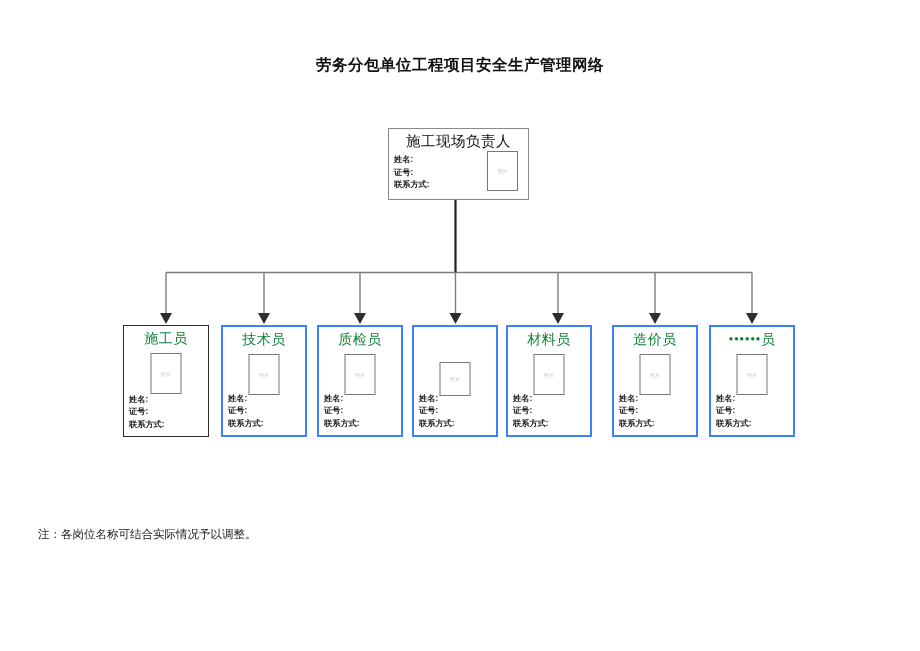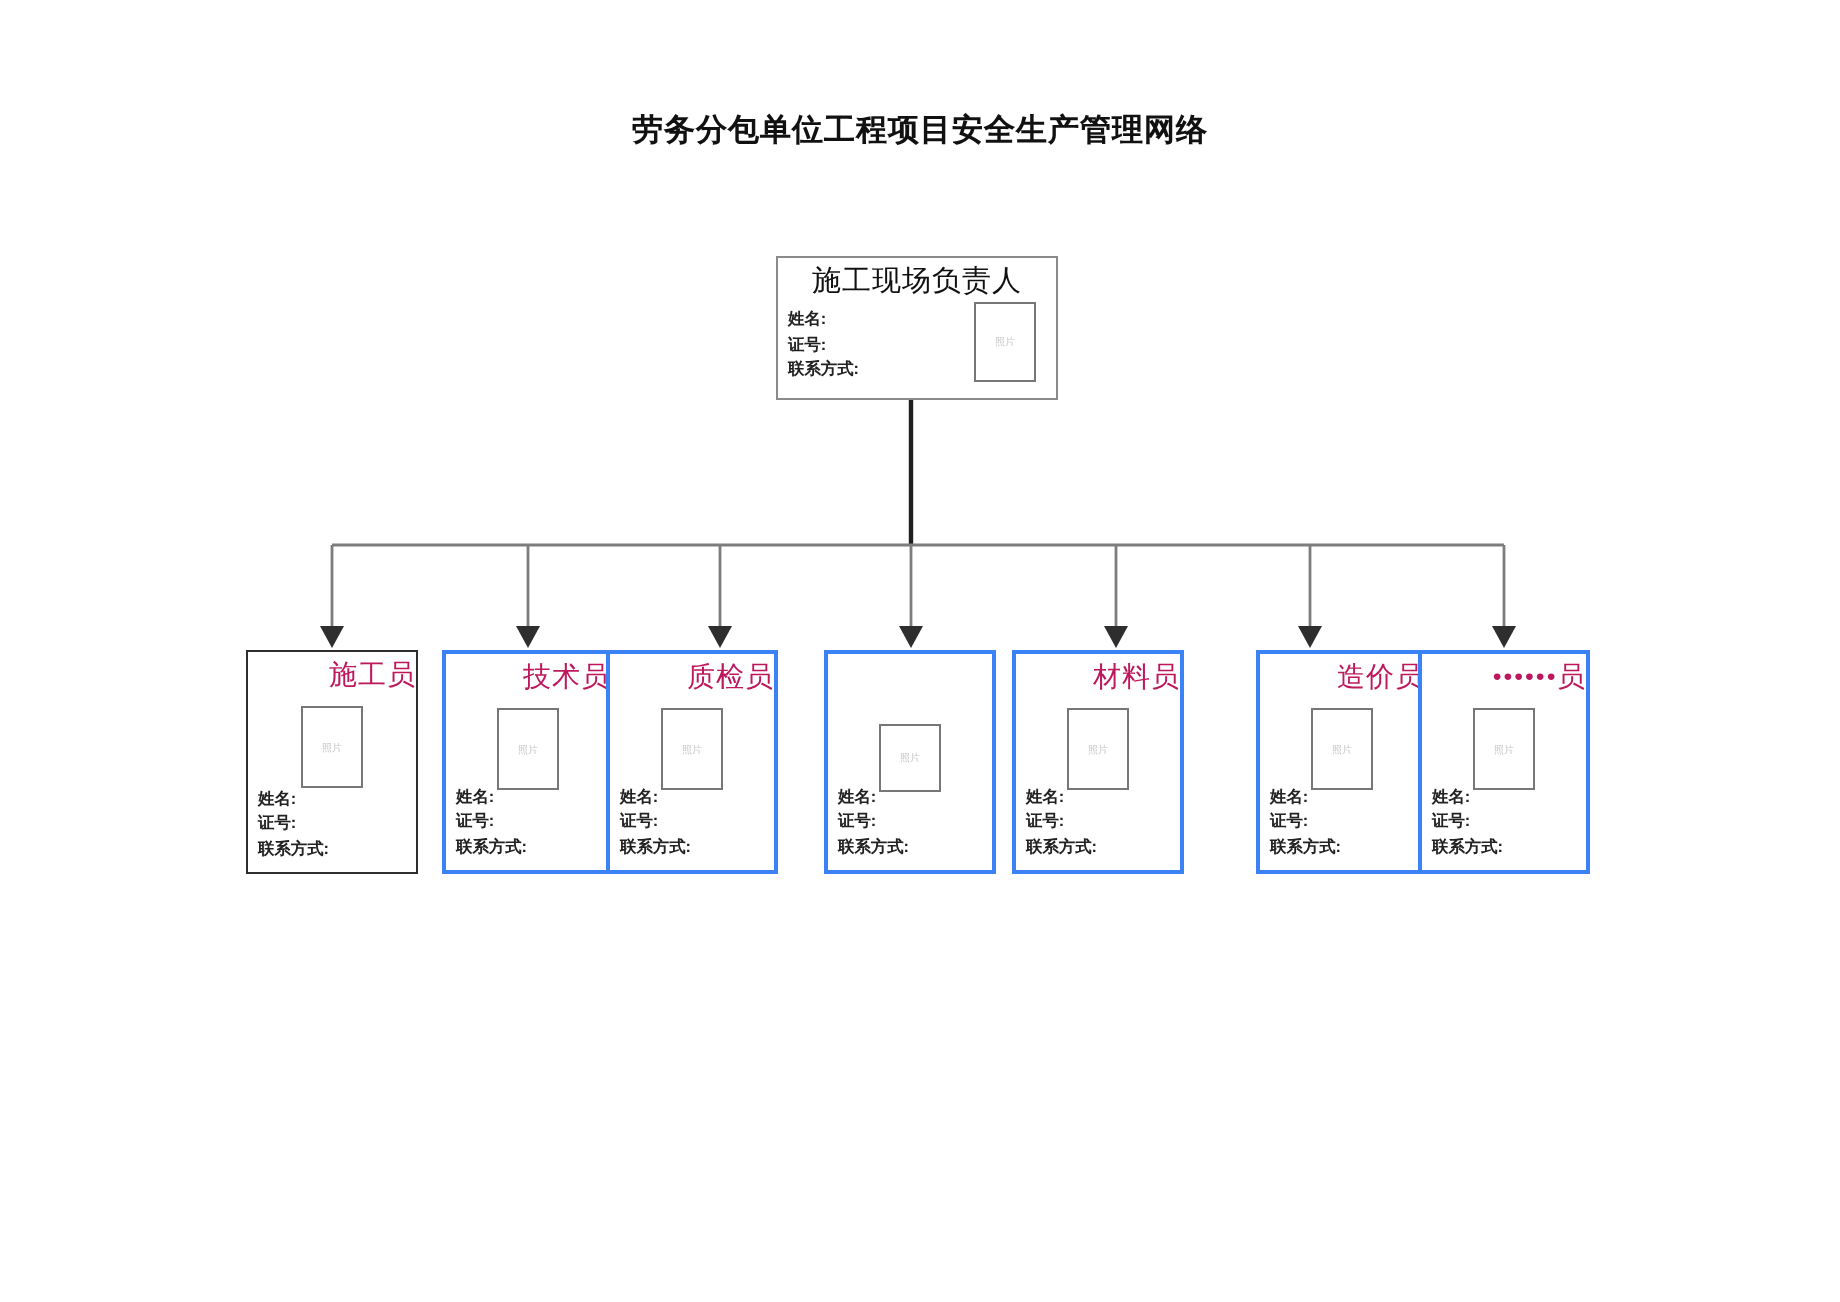--- a/index.html
+++ b/index.html
@@ -115,26 +115,26 @@
     height: 112px;
     box-sizing: border-box;
     border: 2px solid #3b82f6;
     background: #ffffff;
     z-index: 2;
   }
   .leaf-node.strong {
     border: 1px solid #2e2e2e;
   }
   .leaf-title {
-    text-align: right;
+    text-align: center;
     font-size: 14px;
     line-height: 17px;
     padding-top: 4px;
     letter-spacing: 0.5px;
-    color: #be185d;
+    color: #15803d;
     white-space: nowrap;
   }
   .leaf-title.two-line {
     font-size: 11.5px;
     line-height: 15px;
     padding-top: 3px;
     white-space: normal;
   }
   .leaf-photo {
     position: absolute;
@@ -249,21 +249,21 @@
       <div class="leaf-photo">
         <span>照片</span>
       </div>
       <div class="leaf-fields">
         <div>姓名:</div>
         <div>证号:</div>
         <div>联系方式:</div>
       </div>
     </div>
 
-    <div class="leaf-node" style="left:303px;">
+    <div class="leaf-node" style="left:317px;">
       <div class="leaf-title">质检员</div>
       <div class="leaf-photo">
         <span>照片</span>
       </div>
       <div class="leaf-fields">
         <div>姓名:</div>
         <div>证号:</div>
         <div>联系方式:</div>
       </div>
     </div>
@@ -284,21 +284,21 @@
       <div class="leaf-photo">
         <span>照片</span>
       </div>
       <div class="leaf-fields">
         <div>姓名:</div>
         <div>证号:</div>
         <div>联系方式:</div>
       </div>
     </div>
 
-    <div class="leaf-node" style="left:628px;">
+    <div class="leaf-node" style="left:612px;">
       <div class="leaf-title">造价员</div>
       <div class="leaf-photo">
         <span>照片</span>
       </div>
       <div class="leaf-fields">
         <div>姓名:</div>
         <div>证号:</div>
         <div>联系方式:</div>
       </div>
     </div>
@@ -310,14 +310,15 @@
       </div>
       <div class="leaf-fields">
         <div>姓名:</div>
         <div>证号:</div>
         <div>联系方式:</div>
       </div>
     </div>
 
   </div>
 
+  <div class="footnote">注：各岗位名称可结合实际情况予以调整。</div>
 
 </div>
 
 </body></html>

